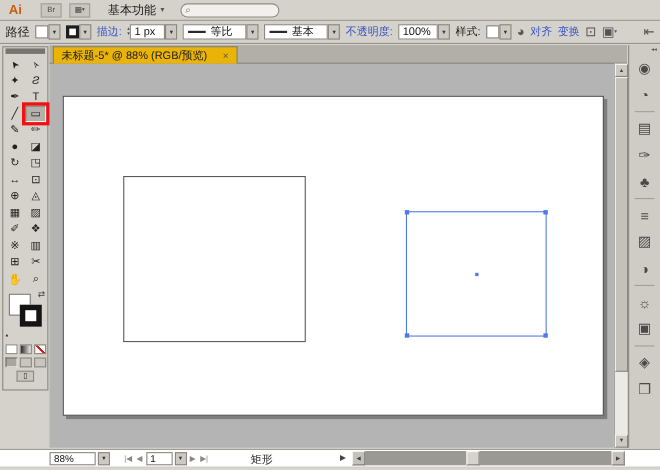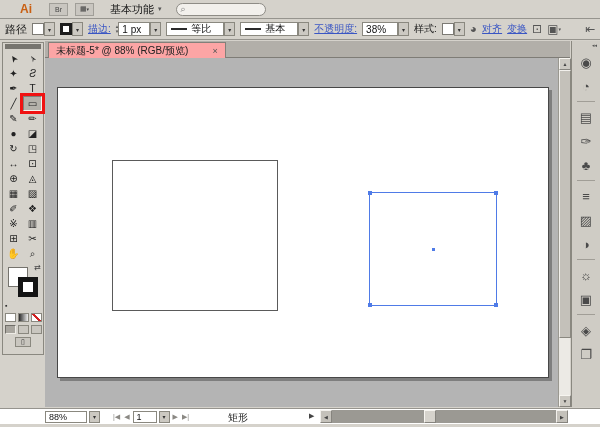--- a/index.html
+++ b/index.html
@@ -1,57 +1,57 @@
 <!DOCTYPE html>
 <html><head>
 <meta charset="utf-8">
 <style>
   html,body{margin:0;padding:0;width:600px;height:427px;overflow:hidden;
     font-family:"Liberation Sans","DejaVu Sans",sans-serif;background:#d5d2cb;position:relative;}
   *{box-sizing:border-box;}
 
   
   #menu-bar{position:absolute;left:0;top:0;width:600px;height:19px;background:#d5d2cb;
-    border-bottom:1px solid #96948e;display:flex;align-items:center;padding-left:20px;}
+    border-bottom:1px solid #96948e;display:flex;align-items:center;padding-left:8px;}
   .ai-logo{font-weight:bold;font-size:12px;color:#c95f12;margin-right:10px;}
   .menu-item{font-size:11px;color:#1a1a1a;padding:1px 6px;white-space:nowrap;}
   .menu-item.active{border:1px solid #82807a;background:#e4e1da;border-radius:2px;}
   .mini-icon-btn{width:19px;height:13px;border:1px solid #a09e98;background:#c9c6c0;
     margin-left:7px;font-size:7px;color:#444;display:flex;align-items:center;justify-content:center;}
   .workspace{margin-left:16px;font-size:11px;color:#1a1a1a;display:flex;align-items:center;gap:4px;}
   .workspace .dd{font-size:7px;color:#555;}
   .search-box{margin-left:14px;width:90px;height:13px;border:1px solid #8e8c86;border-radius:7px;
     background:#f2f0ec;display:flex;align-items:center;padding:0 4px;gap:3px;}
   .search-box .glass{font-size:9px;color:#777;line-height:1;}
   .search-box input{border:none;background:transparent;outline:none;width:70px;height:11px;font-size:9px;}
 
   
   #control-bar{position:absolute;left:0;top:19px;width:600px;height:21px;background:#d5d2cb;
     border-bottom:1px solid #96948e;display:flex;align-items:center;padding:0 5px;gap:5px;font-size:11px;}
   .cb-label{color:#1a1a1a;white-space:nowrap;}
-  .cb-link{color:#3a56c4;text-decoration:underline;font-size:10px;white-space:nowrap;}
+  .cb-link{color:#3a56c4;font-size:10px;white-space:nowrap;}
   .swatch12{width:12px;height:12px;background:#fff;border:1px solid #7c7a74;}
   .stroke-frame{width:12px;height:12px;background:#fff;border:3px solid #1d1d1d;}
   .dd-btn{width:11px;height:14px;border:1px solid #8a887f;background:#ccc9c2;font-size:6px;color:#333;
     display:flex;align-items:center;justify-content:center;}
   .combo{display:flex;align-items:center;}
   .stepper{display:flex;flex-direction:column;justify-content:center;font-size:5px;color:#555;line-height:1;}
   .value-box{height:14px;border:1px solid #8a887f;background:#fff;font-size:10px;color:#111;
     display:flex;align-items:center;padding:0 3px;white-space:nowrap;}
   .line-sample{width:16px;height:0;border-top:2px solid #2a2a2a;}
   .select-box{height:14px;border:1px solid #8a887f;background:#fff;display:flex;align-items:center;
     gap:4px;padding:0 4px;font-size:10px;color:#111;white-space:nowrap;}
   .cb-icon{font-size:12px;color:#555;line-height:1;}
 
   
   #tab-strip{position:absolute;left:45px;top:41px;width:525px;height:17px;background:#b2afa9;
     border-bottom:1px solid #7e7c76;}
-  #doc-tab{position:absolute;left:3px;top:1px;height:16px;background:#fca5a5;
+  #doc-tab{position:absolute;left:3px;top:1px;height:16px;background:#eab308;
     border:1px solid #82807a;border-bottom:none;display:flex;align-items:center;
-    padding:0 7px;gap:24px;font-size:10px;color:#222;white-space:nowrap;}
+    padding:0 7px;gap:14px;font-size:10px;color:#222;white-space:nowrap;}
   .tab-close{font-size:9px;color:#555;}
 
   
   #tools-panel{position:absolute;left:2px;top:42px;width:42px;height:313px;background:#d5d2cb;
     border:1px solid #8a8880;z-index:3;}
   .panel-grip{height:5px;margin:1px 2px;background:#76746e;}
   #tools-grid{display:grid;grid-template-columns:19px 19px;grid-auto-rows:15px;margin-left:1px;margin-top:2px;}
   .tool{display:flex;align-items:center;justify-content:center;font-size:10px;color:#222;position:relative;}
   .tool.selected{background:#b4b1aa;border:1px solid;border-color:#807e78 #f5f3ee #f5f3ee #807e78;}
   .tool.annotated::after{content:'';position:absolute;left:-4px;top:-4px;right:-4px;bottom:-4px;
@@ -160,21 +160,21 @@
   </span>
   <span class="combo" data-name="brush-definition-dropdown">
     <span class="select-box" style="width:58px;">
         <span class="line-sample" data-name="line-sample-icon"></span>
         <span>基本</span>
       </span>
     <span class="dd-btn" data-name="chevron-down-icon">▾</span>
   </span>
   <span class="cb-link" data-name="opacity-panel-link">不透明度:</span>
   <span class="combo" data-name="opacity-dropdown">
-    <span class="value-box" data-name="opacity-value" style="width:36px;">38%</span>
+    <span class="value-box" data-name="opacity-value" style="width:36px;">100%</span>
     <span class="dd-btn" data-name="chevron-down-icon">▾</span>
   </span>
   <span class="cb-label" style="font-size:10px;" data-name="style-label">样式:</span>
   <span class="combo" data-name="style-dropdown">
       <span class="swatch12" data-name="style-swatch-icon"></span>
       <span class="dd-btn" data-name="chevron-down-icon">▾</span>
     </span>
   <span class="cb-icon" data-name="recolor-artwork-icon">◕</span>
   <span class="cb-link" data-name="align-panel-link">对齐</span>
   <span class="cb-link" data-name="transform-panel-link">变换</span>

